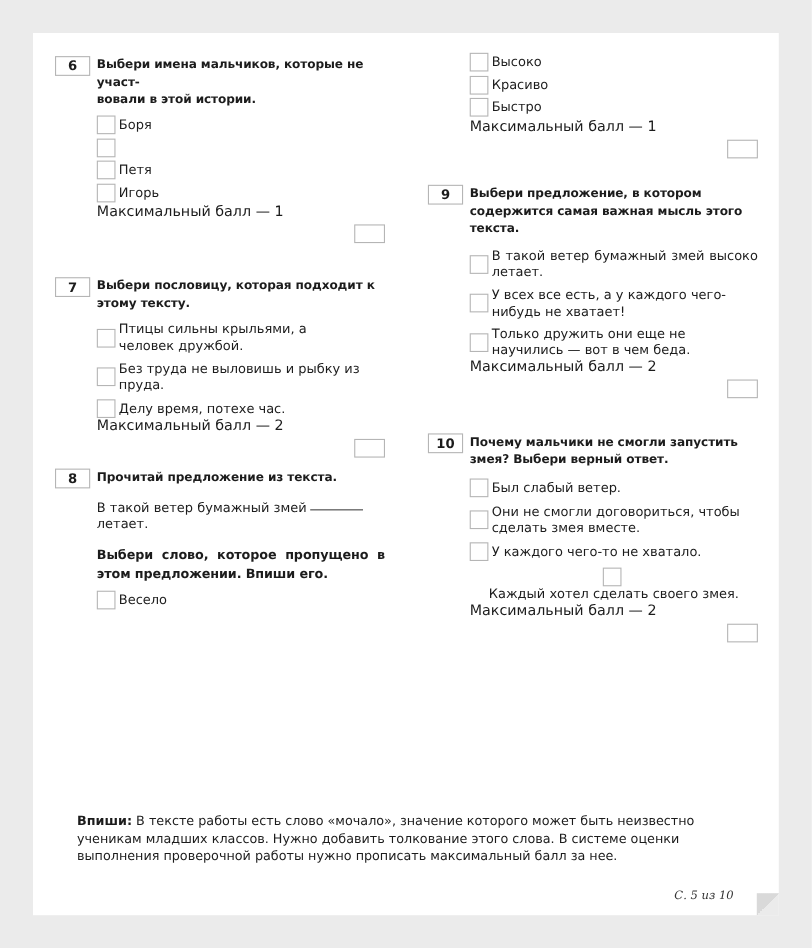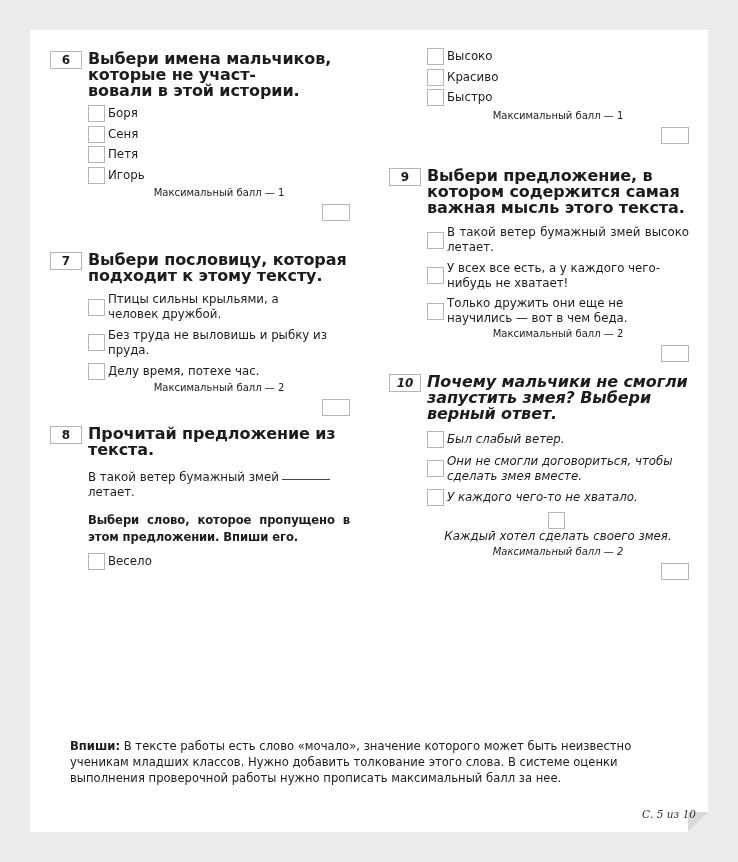--- a/index.html
+++ b/index.html
@@ -12,60 +12,59 @@
     }
     .fold {
       position: absolute; left: 688px; top: 812px; width: 20px; height: 20px;
       background: linear-gradient(to bottom right, #d9d9d9 50%, #ebebeb 50%);
     }
     .q { position: absolute; width: 300px; }
     .qnum {
       position: absolute; left: -38px; top: 0; width: 30px; height: 16px;
       border: 1px solid #b5b5b5; font-weight: bold; font-size: 12px; line-height: 16px; text-align: center;
     }
-    .qtitle { font-weight: bold; font-size: 16px; line-height: 16px; margin: 0; letter-spacing: -0.1px; }
+    .qtitle { font-weight: bold; font-size: 11px; line-height: 16px; margin: 0; letter-spacing: -0.1px; }
     .opts { margin-left: 0px; margin-top: 7px; }
     .opt { display: flex; align-items: center; font-size: 11.8px; line-height: 15px; margin-bottom: 5.5px; }
     .opt.tight { margin-bottom: 3.5px; }
     .cb {
       flex: 0 0 auto; width: 15px; height: 15px; border: 1px solid #b5b5b5; margin-right: 3px; background: #fff;
     }
     .opt-text { flex: 1; }
-    .maxscore { text-align: center; font-size: 10px; line-height: 14px; margin-top: -1px; }
+    .maxscore { text-align: left; font-size: 13px; line-height: 14px; margin-top: -1px; }
     .scorebox { margin-left: auto; width: 26px; height: 15px; border: 1px solid #b5b5b5; margin-top: 4px; }
     .plain { font-size: 11.8px; line-height: 15px; margin: 8px 0 0 0; }
     .blank { display: inline-block; width: 48px; border-bottom: 1px solid #444; margin: 0 3px; vertical-align: 1px; }
     .subtitle { font-weight: bold; font-size: 11.6px; line-height: 17px; margin-top: 12px; }
     .justify { text-align: justify; }
     .answer {
       position: absolute; left: 70px; top: 738px; width: 605px; font-size: 11.6px; line-height: 16px;
     }
     .answer b { font-weight: bold; }
     .pagenum {
-      position: absolute; left: 616px; top: 808px; width: 80px; text-align: right;
+      position: absolute; left: 600px; top: 808px; width: 80px; text-align: center;
       font-family: "DejaVu Serif", serif; font-style: italic; font-size: 10.5px; color: #333;
     }
   </style>
 </head>
 <body>
 
 <div class="page"></div>
 <div class="fold"></div>
 
 <div class="q" style="left:88px; top:51px; width:262px;">
   <div class="qnum">6</div>
   <p class="qtitle">Выбери имена мальчиков, которые не участ-<br>вовали в этой истории.</p>
   <div class="opts" style="margin-top:6px;">
     <div class="opt tight">
         <span class="cb"></span>
         <span class="opt-text">Боря</span>
       </div>
     <div class="opt tight">
         <span class="cb"></span>
-        <span class="opt-text">Сеня</span>
       </div>
     <div class="opt tight">
         <span class="cb"></span>
         <span class="opt-text">Петя</span>
       </div>
     <div class="opt tight">
         <span class="cb"></span>
         <span class="opt-text">Игорь</span>
       </div>
   </div>
@@ -140,21 +139,21 @@
       </div>
     <div class="opt" style="margin-bottom:2px;">
         <span class="cb"></span>
         <span class="opt-text">Только дружить они еще не научились — вот в чем беда.</span>
       </div>
   </div>
   <div class="maxscore">Максимальный балл — 2</div>
   <div class="scorebox"></div>
 </div>
 
-<div class="q" style="left:427px; top:374px; width:262px;font-style:italic;">
+<div class="q" style="left:427px; top:394px; width:262px;">
   <div class="qnum">10</div>
   <p class="qtitle">Почему мальчики не смогли запустить змея? Выбери верный ответ.</p>
   <div class="opts" style="margin-top:9px;">
     <div class="opt">
         <span class="cb"></span>
         <span class="opt-text">Был слабый ветер.</span>
       </div>
     <div class="opt">
         <span class="cb"></span>
         <span class="opt-text">Они не смогли договориться, чтобы сделать змея вместе.</span>

